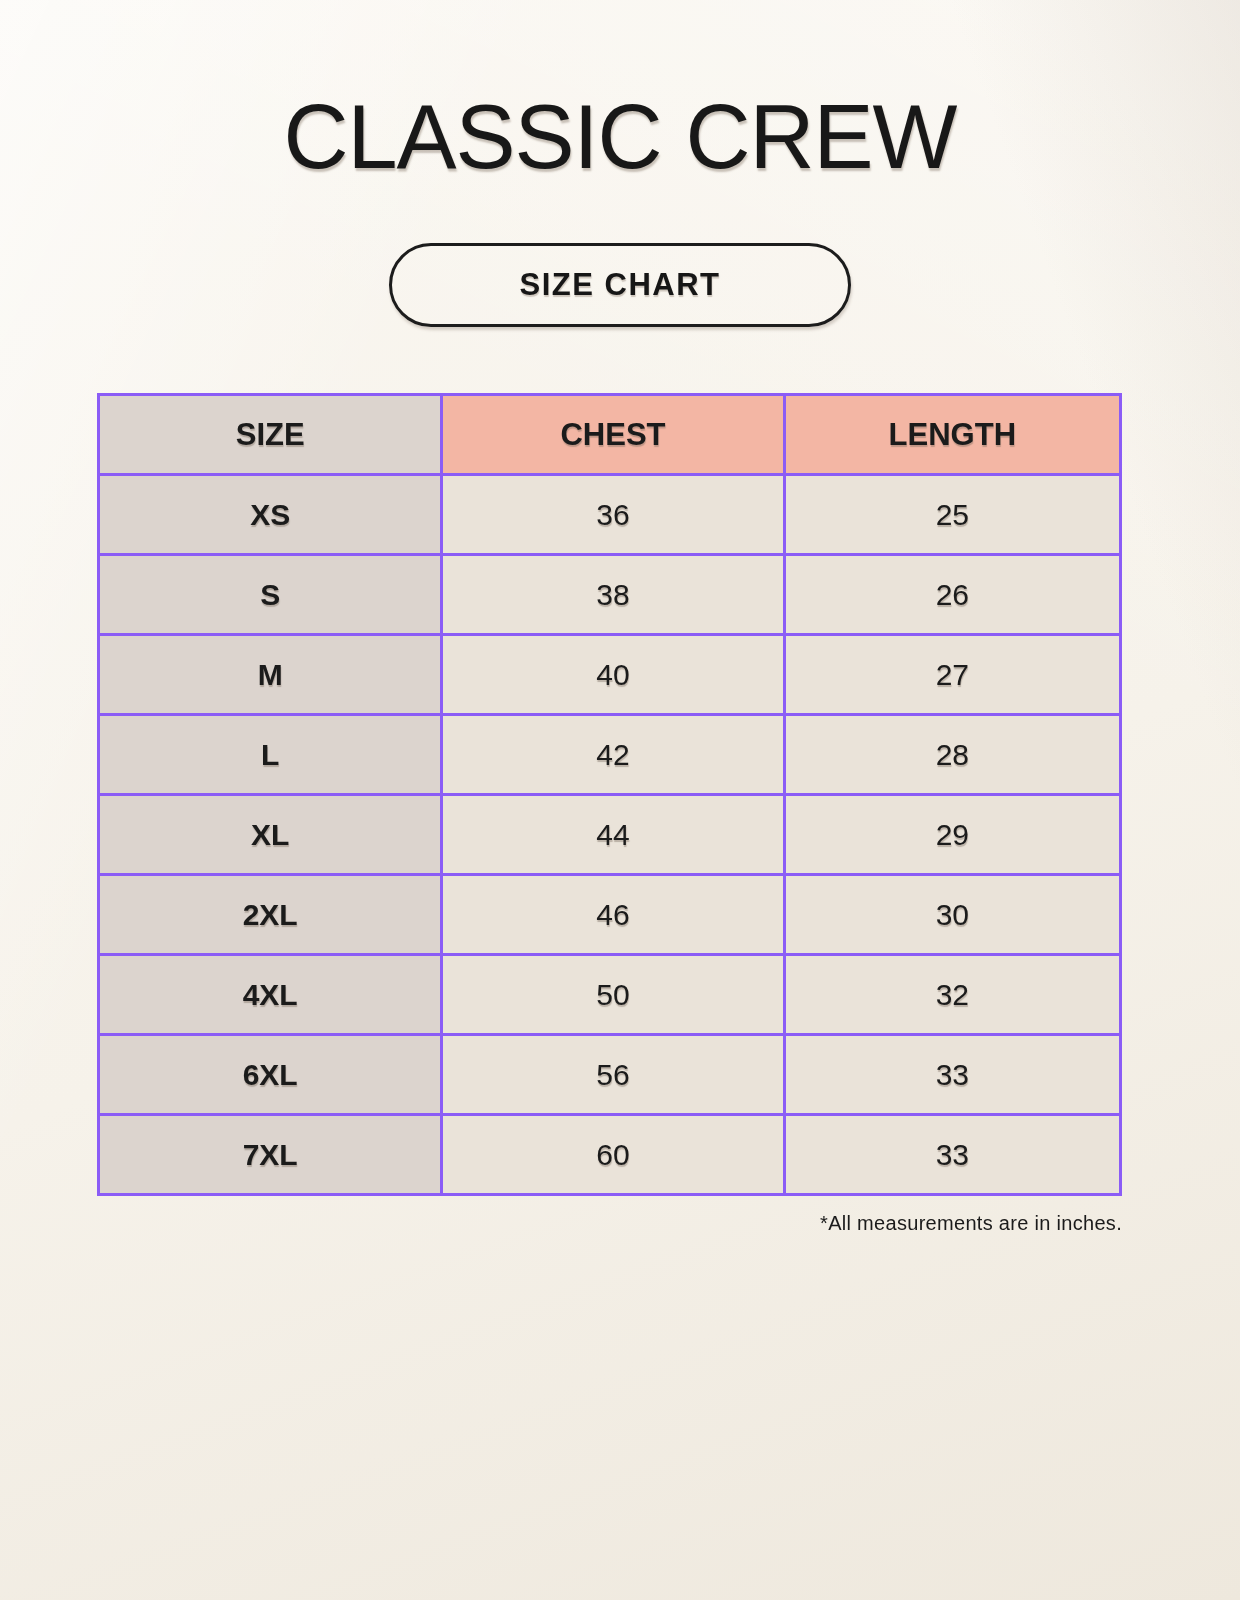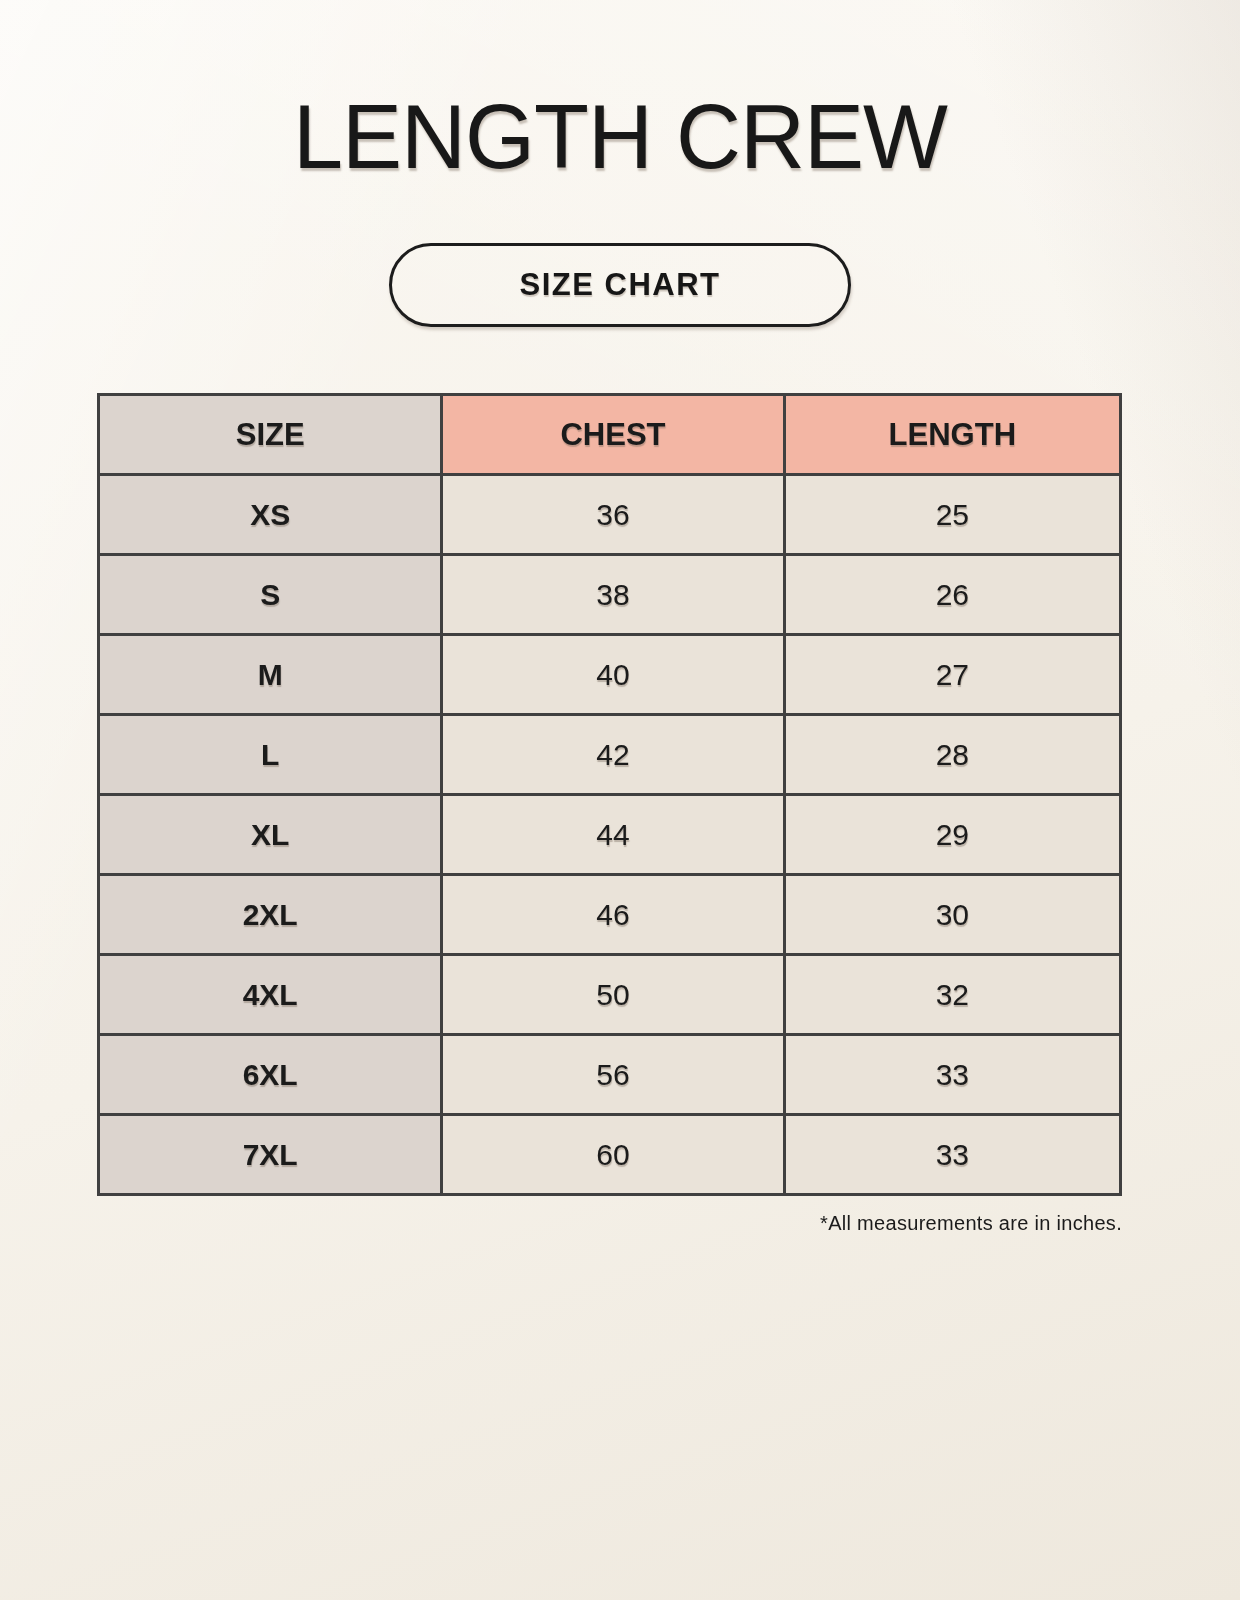--- a/index.html
+++ b/index.html
@@ -47,21 +47,21 @@
   .table-wrap {
     width: 1025px;
     margin: 66px 0 0 97px;
   }
   table.size-table {
     width: 100%;
     border-collapse: collapse;
     table-layout: fixed;
   }
   .size-table th, .size-table td {
-    border: 3px solid #404040;
+    border: 3px solid #8b5cf6;
     height: 75px;
     text-align: center;
     vertical-align: middle;
     font-size: 30px;
     color: #1b1b1b;
     text-shadow: 0.5px 2px 1px rgba(115,100,88,0.40);
   }
   .size-table th {
     font-size: 31px;
     font-weight: 700;
@@ -81,21 +81,21 @@
     font-size: 20px;
     font-weight: 400;
     letter-spacing: 0.3px;
     color: #1b1b1b;
   }
 </style>
 </head>
 <body>
 
 <h1 class="title">
-  <span>LENGTH CREW</span><br>
+  <span>CLASSIC CREW</span><br>
 </h1>
 
 <div class="pill-button">
   <span>SIZE CHART</span>
 </div>
 
 <div class="table-wrap">
   <table class="size-table">
     <thead>
       <tr>

